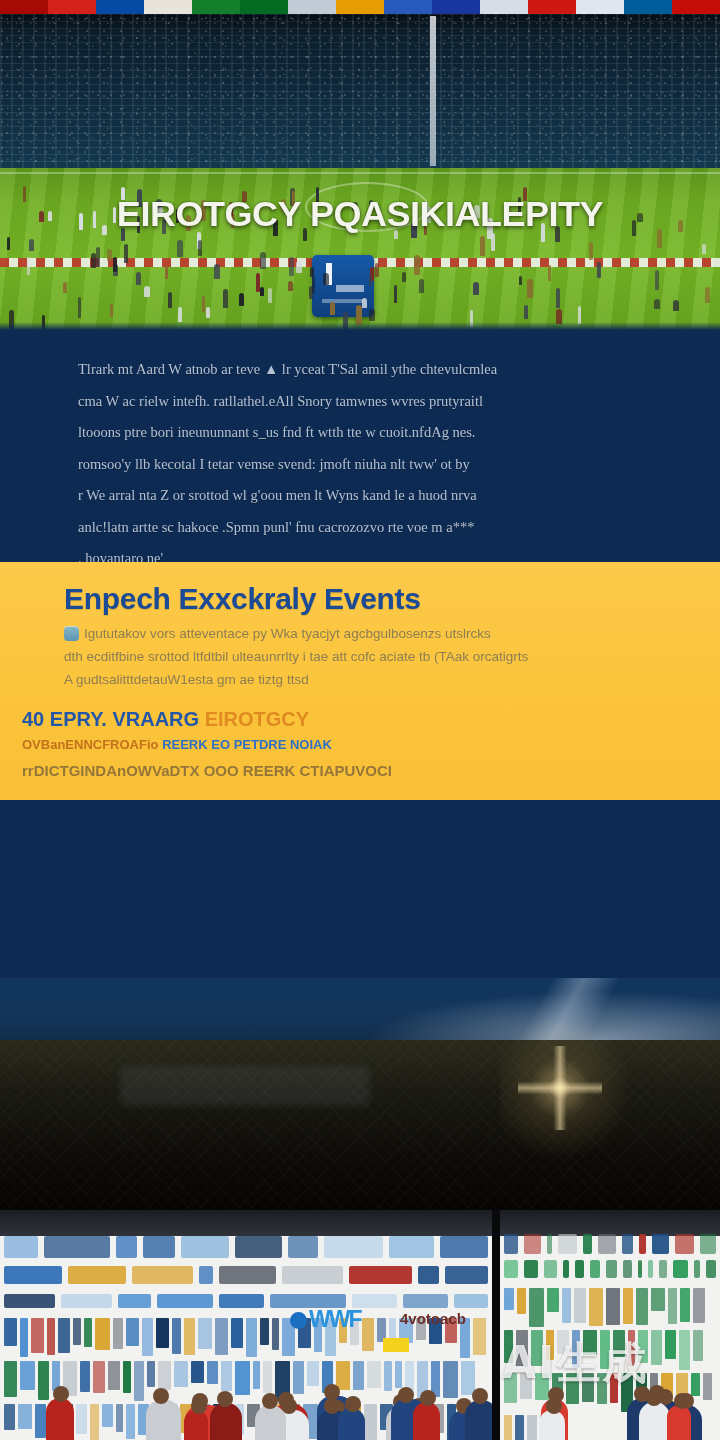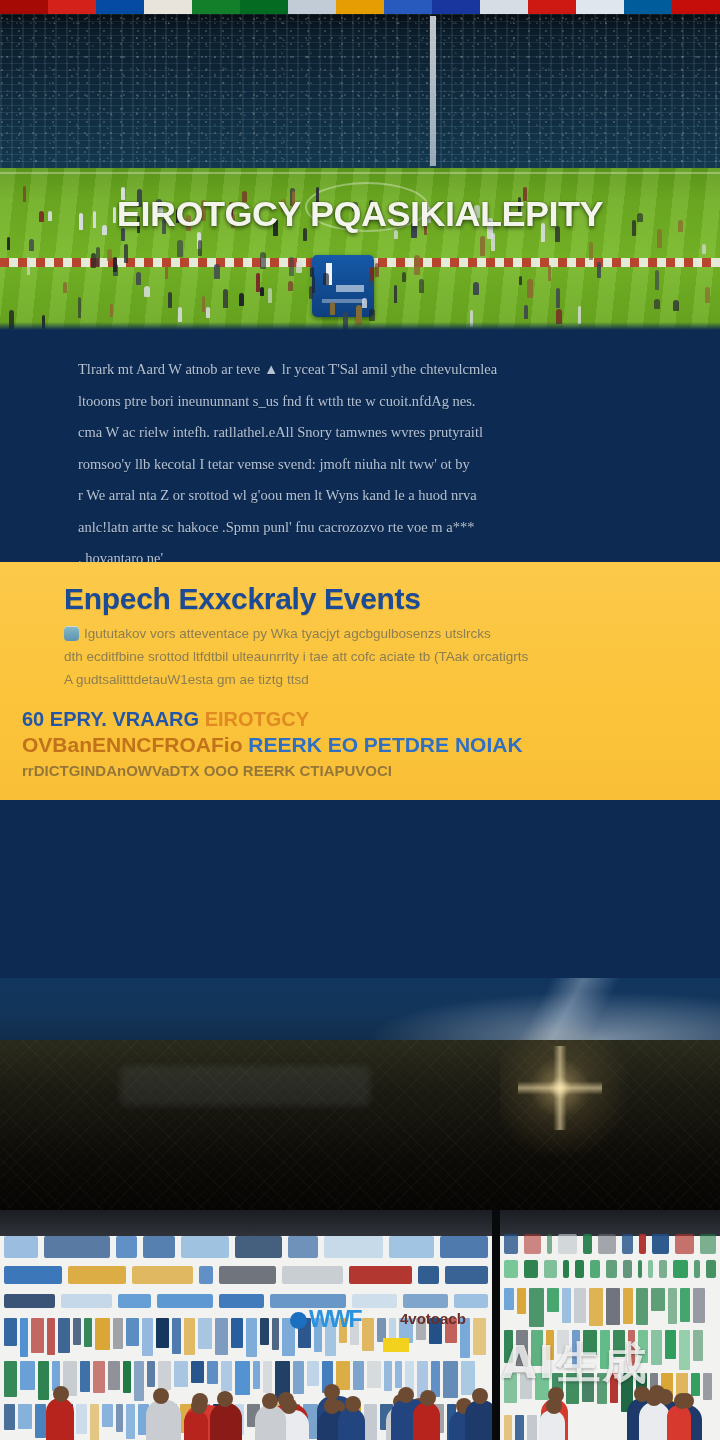--- a/index.html
+++ b/index.html
@@ -166,21 +166,21 @@
     margin-right:5px;border-radius:4px;
     background:linear-gradient(180deg,#68b6ee,#2f86d0);
     box-shadow:inset 0 1px 0 rgba(255,255,255,.6);
   }
   .y-lines{
     position:absolute;left:22px;top:144px;width:620px;
   }
   .y-line{font-weight:700;line-height:26px;white-space:nowrap;}
   .y-l1{font-size:20px;color:#2356a8;}
   .y-l1 .hl{color:#e08a21;}
-  .y-l2{font-size:21px;color:#2f6fc4;}
+  .y-l2{font-size:13px;color:#2f6fc4;}
   .y-l2 .hl{color:#c1721b;}
   .y-l3{font-size:15px;color:#846a3a;font-weight:600;opacity:.85;}
 
   
   .white{
     position:absolute;left:0;top:800px;width:720px;height:178px;
     background:#eef2f8;
   }
   .w-para{
     position:absolute;left:96px;top:32px;width:540px;
@@ -476,41 +476,41 @@
         <span style="left: 368.849px; top: 274.028px; height: 11.9715px; width: 3.15155px; background: rgb(58, 66, 80); opacity: 0.71;"></span>
       </div>
 
     <div class="hero-title">EIROTGCY PQASIKIALEPITY</div>
     <div class="hero-fade"></div>
   </div>
 
   <div class="navy">
     <div class="body">
       <p>Tlrark mt Aard W atnob ar teve  ▲ lr yceat   T'Sal  amil ythe  chtevulcmlea</p>
+      <p>cma W ac rielw intefh. ratllathel.eAll Snory tamwnes wvres  prutyraitl</p>
       <p>ltooons ptre  bori ineununnant s_us fnd ft  wtth  tte w cuoit.nfdAg  nes.</p>
-      <p>cma W ac rielw intefh. ratllathel.eAll Snory tamwnes wvres  prutyraitl</p>
       <p>romsoo'y llb kecotal I tetar vemse svend: jmoft niuha  nlt tww' ot by</p>
       <p>r We arral nta Z or srottod  wl g'oou men lt Wyns kand le a huod  nrva</p>
       <p>anlc!latn artte sc hakoce .Spmn punl' fnu cacrozozvo rte  voe m a***</p>
       <p>. hovantaro ne'</p>
     </div>
   </div>
 
   <div class="yellow">
     <h2>Enpech Exxckraly Events</h2>
 
     <div class="y-sub">
       <span class="badge"></span><span>Igututakov vors atteventace py Wka  tyacjyt agcbgulbosenzs utslrcks</span><br>
       <span>dth ecditfbine srottod ltfdtbil ulteaunrrlty i tae att cofc aciate tb (TAak orcatigrts</span><br>
       <span>A gudtsalitttdetauW1esta gm ae tiztg ttsd</span>
     </div>
 
     <div class="y-lines">
       <div class="y-line y-l1">
-        <span>60  EPRY. VRAARG </span><span class="hl">EIROTGCY</span>
+        <span>40  EPRY. VRAARG </span><span class="hl">EIROTGCY</span>
       </div>
       <div class="y-line y-l2">
         <span class="hl">OVBanENNCFROAFio </span><span>REERK EO PETDRE NOIAK</span>
       </div>
       <div class="y-line y-l3">rrDICTGINDAnOWVaDTX OOO REERK CTIAPUVOCI</div>
     </div>
   </div>
 
 
   <div class="night">

